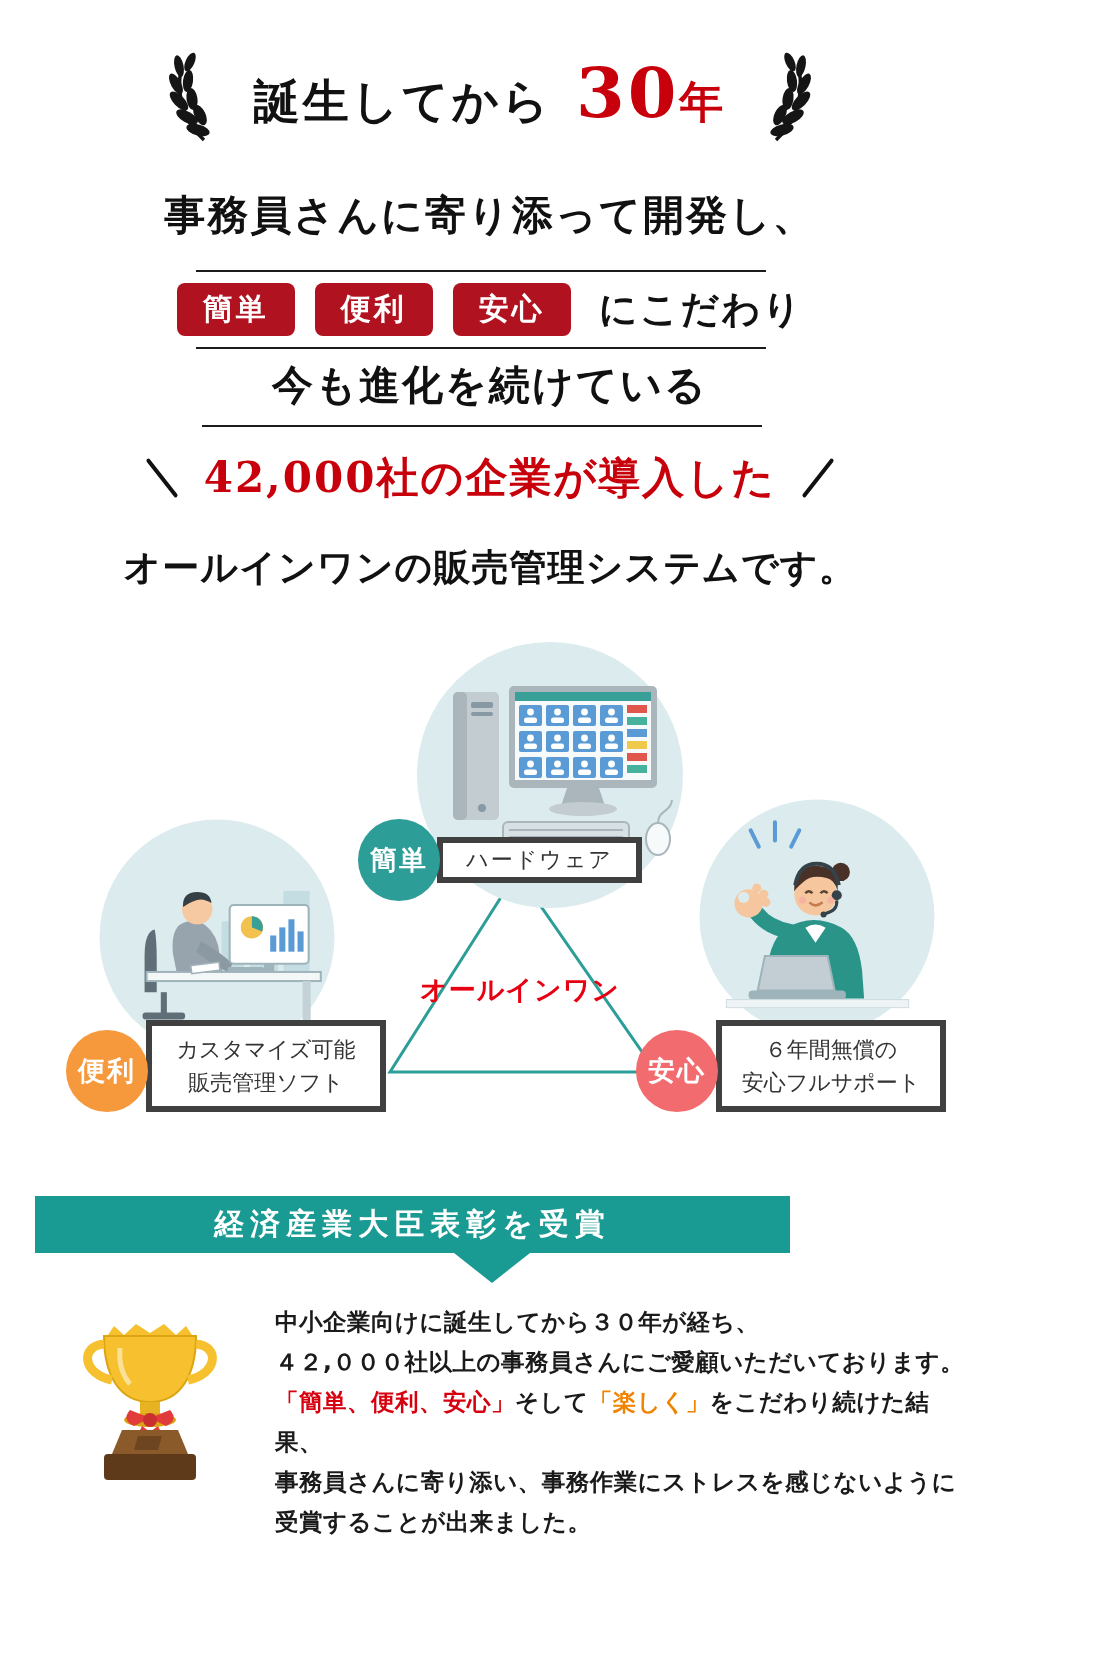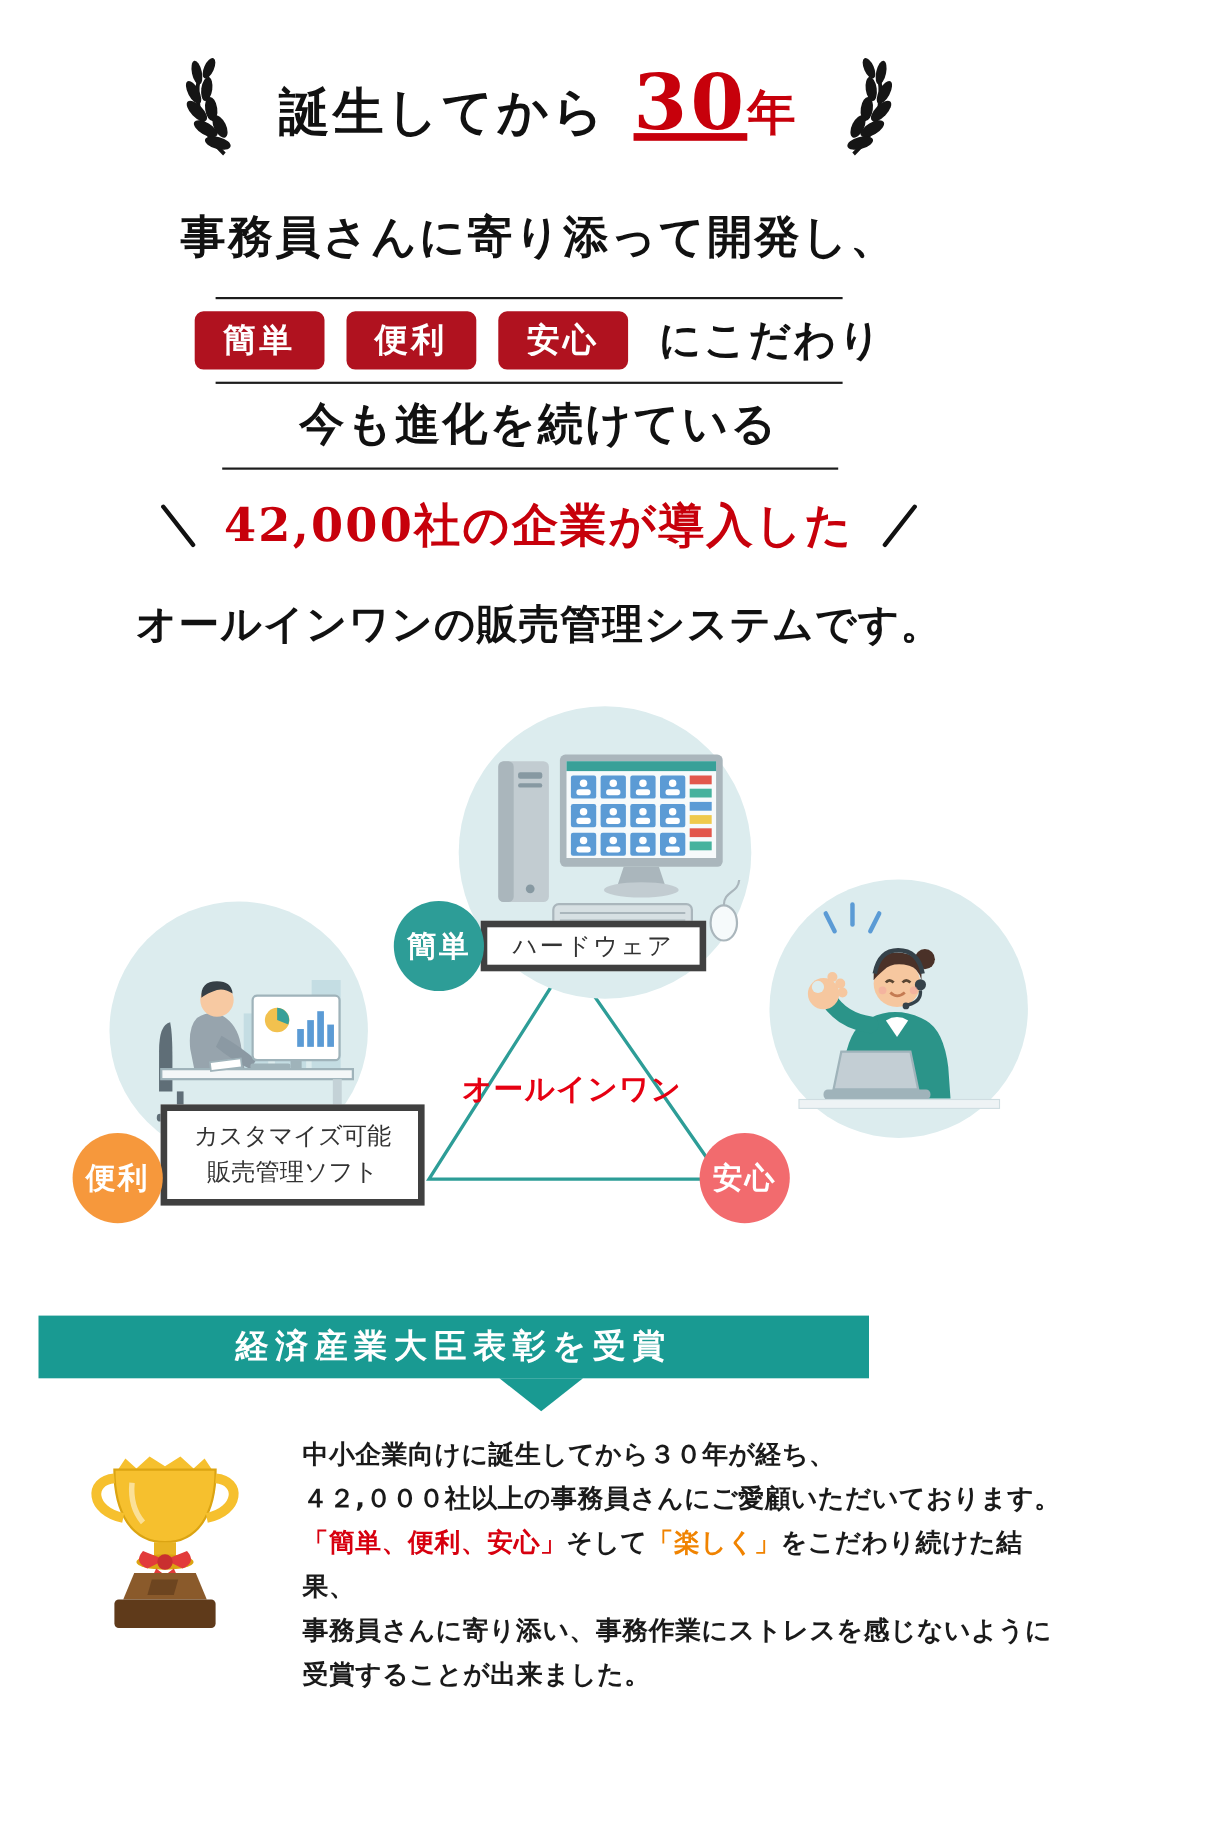--- a/index.html
+++ b/index.html
@@ -4,21 +4,21 @@
 <style>
   * { margin:0; padding:0; box-sizing:border-box; }
   html,body { background:#ffffff; }
   body { font-family:"DejaVu Sans","Liberation Sans",sans-serif; }
   #page { position:relative; width:1100px; height:1677px; margin:0 auto; background:#fff; overflow:hidden; }
   .center-col { position:absolute; left:0; width:980px; text-align:center; }
 
   
   #hero { top:40px; display:flex; align-items:center; justify-content:center; gap:36px; }
   .hero-text { font-family:"DejaVu Serif","Liberation Serif",serif; font-weight:bold; color:#111; font-size:46px; letter-spacing:3px; white-space:nowrap; }
-  .hero-num { color:#c7000b; font-size:70px; margin-left:24px;text-decoration:underline; }
+  .hero-num { color:#c7000b; font-size:70px; margin-left:24px; }
   .hero-suffix { color:#c7000b; font-size:44px; }
   .laurel svg { display:block; }
   .laurel.right svg { transform:scaleX(-1); }
 
   
   .intro-line { font-family:"DejaVu Serif","Liberation Serif",serif; font-weight:bold; font-size:41px; color:#111; letter-spacing:2px; white-space:nowrap; }
   #intro-line1 { top:188px; }
   #intro-line2 { top:358px; }
   .rule { position:absolute; height:2px; background:#1c1c1c; }
   #rule1 { top:270px; left:196px; width:570px; }
@@ -41,21 +41,21 @@
   
   #diagram { position:absolute; left:0; top:640px; width:1100px; height:530px; }
   #tri-lines { position:absolute; left:0; top:0; }
   .illus { position:absolute; }
   .node-badge { position:absolute; width:82px; height:82px; border-radius:50%; display:flex; align-items:center; justify-content:center; color:#fff; font-weight:bold; font-size:27px; letter-spacing:2px; z-index:3; }
   #node-top-badge   { left:358px; top:179px; background:#2d9d97; }
   #node-left-badge  { left:66px;  top:390px; background:#f6983c; }
   #node-right-badge { left:636px; top:390px; background:#f26b6e; }
   .node-box { position:absolute; background:#fff; border:6px solid #404040; display:flex; flex-direction:column; align-items:center; justify-content:center; color:#333; z-index:2; }
   #node-top-box   { left:437px; top:197px; width:205px; height:46px; font-size:22px; letter-spacing:2px; }
-  #node-left-box  { left:146px; top:364px; width:240px; height:92px; font-size:22px; line-height:1.5; }
+  #node-left-box  { left:146px; top:380px; width:240px; height:92px; font-size:22px; line-height:1.5; }
   #node-right-box { left:716px; top:380px; width:230px; height:92px; font-size:22px; line-height:1.5; }
   #diagram-center-label { position:absolute; left:410px; top:332px; width:220px; text-align:center; color:#e60012; font-weight:bold; font-size:27px; letter-spacing:1px; z-index:2; }
 
   
   #award-banner { position:absolute; left:35px; top:1196px; width:755px; height:57px; background:#199a92; display:flex; align-items:center; justify-content:center; color:#fff; font-weight:bold; font-size:30px; letter-spacing:6px; }
   #award-arrow { position:absolute; left:454px; top:1253px; width:0; height:0; border-left:38px solid transparent; border-right:38px solid transparent; border-top:30px solid #199a92; }
 
   
   #trophy { position:absolute; left:68px; top:1318px; }
   #award-text { position:absolute; left:275px; top:1302px; width:700px; font-weight:bold; font-size:23.5px; color:#1a1a1a; line-height:40px; letter-spacing:0.5px; }
@@ -253,20 +253,24 @@
 
     <div id="diagram-center-label">オールインワン</div>
 
     <div id="node-left-badge" class="node-badge">便利</div>
     <div id="node-left-box" class="node-box">
       <span>カスタマイズ可能</span>
       <span>販売管理ソフト</span>
     </div>
 
     <div id="node-right-badge" class="node-badge">安心</div>
+    <div id="node-right-box" class="node-box">
+      <span>６年間無償の</span>
+      <span>安心フルサポート</span>
+    </div>
   </div>
 
   <div id="award-banner">経済産業大臣表彰を受賞</div>
   <div id="award-arrow"></div>
 
   <div id="trophy">
     <svg width="165" height="185" viewBox="0 0 165 185">
       <path d="M38 20 L46 8 L56 17 L68 6 L82 15 L96 6 L108 17 L118 8 L126 20 Z" fill="#f6c02e"></path>
       <path d="M36 18 H128 C128 58 112 84 82 84 C52 84 36 58 36 18 Z" fill="#f6c02e" stroke="#dba412" stroke-width="2"></path>
       <path d="M52 30 q-2 22 10 36" stroke="#ffffff" stroke-width="5" opacity="0.5" fill="none"></path>

